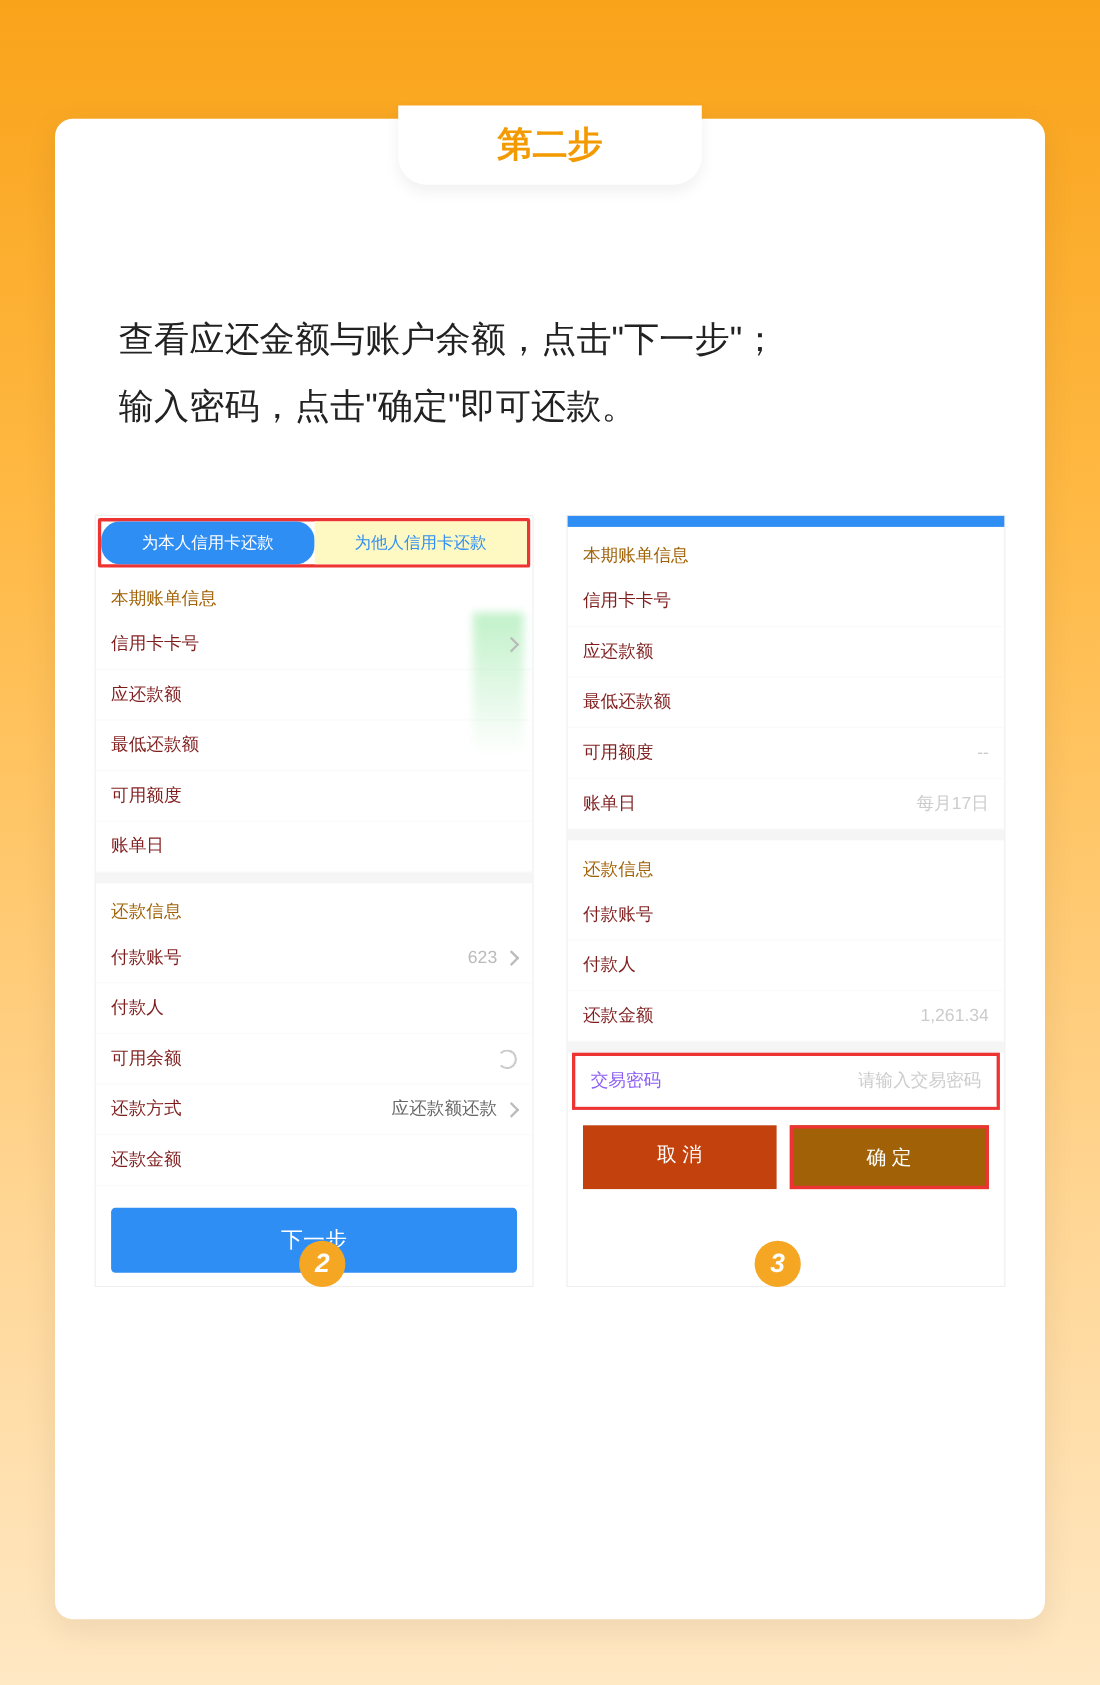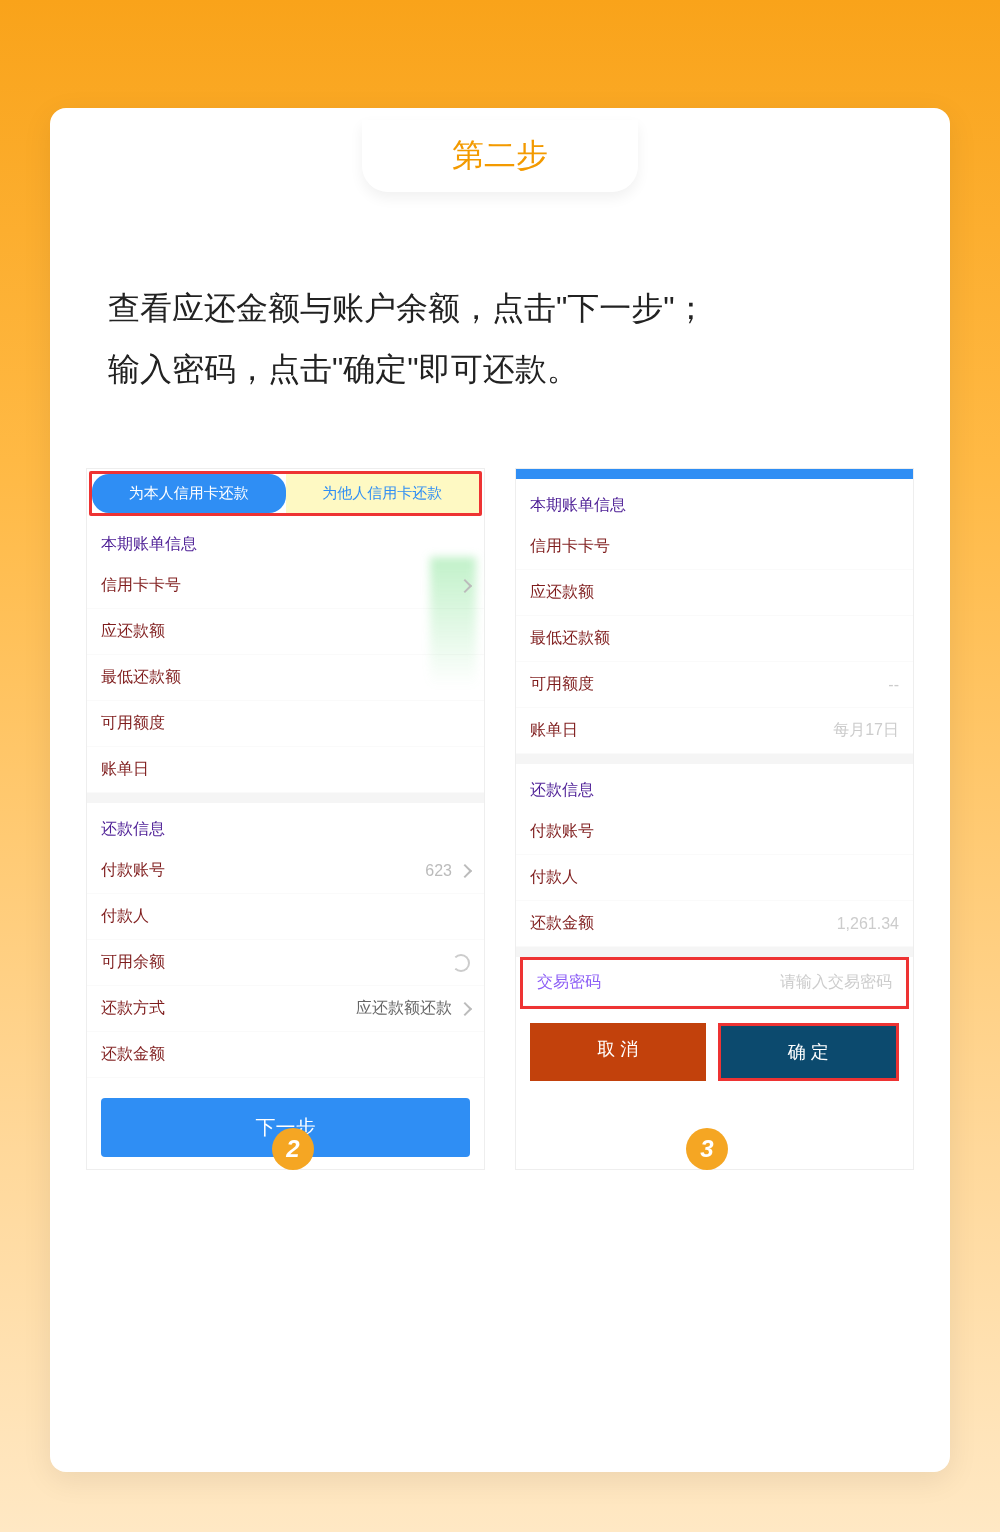--- a/index.html
+++ b/index.html
@@ -23,24 +23,23 @@
   .tab {
     position: absolute;
     top: 96px;
     left: 50%;
     transform: translateX(-50%);
     background: #fff;
     padding: 14px 90px;
     border-radius: 0 0 26px 26px;
     font-size: 32px;
     color: #f39a00;
-    font-weight: 400;
+    font-weight: 700;
     box-shadow: 0 6px 14px rgba(0,0,0,.06);
     z-index: 5;
-    margin-top: 24px;
   }
   .instructions {
     position: absolute;
     top: 170px; left: 58px; right: 58px;
     font-size: 32px;
     line-height: 1.9;
     color: #222;
   }
   .screens {
     position: absolute;
@@ -56,21 +55,21 @@
     color: #888;
     display: flex;
     flex-direction: column;
     min-height: 632px;
   }
   
   .toptabs { display: flex; border: 3px solid #e33; margin: 2px; border-radius: 2px; }
   .toptab { flex: 1; text-align: center; padding: 10px 4px; font-size: 15px; }
   .toptab.active { background: #2f8ef4; color: #fff; border-radius: 17px; }
   .toptab.inactive { background: #fef9c3; color: #2f8ef4; }
-  .sect { padding: 16px 14px 8px; color: #4c1d95; font-size: 16px; font-weight: 500; }
+  .sect { padding: 16px 14px 8px; color: #a16207; font-size: 16px; font-weight: 500; }
   .row { display: flex; align-items: center; padding: 12px 14px; font-size: 16px; color: #888; border-bottom: 1px solid #fafafa; }
   .row .lab { flex: 1; color: #7f1d1d; }
   .row .val { color: #bbb; filter: blur(0.6px); }
   .chev {
     width: 10px; height: 10px;
     border-right: 2px solid #bbb; border-top: 2px solid #bbb;
     transform: rotate(45deg); margin-left: 8px;
   }
   .refresh {
     width: 18px; height: 18px; border: 2px solid #ccc; border-radius: 50%;
@@ -82,21 +81,21 @@
     background: #2f8ef4; color: #fff;
     text-align: center; padding: 16px 0;
     border-radius: 4px; font-size: 20px;
   }
   
   .topbar3 { height: 10px; background: #2f8ef4; }
   .pwbox { border: 3px solid #e33; margin: 0 4px; }
   .btnrow { display: flex; gap: 0; padding: 14px 8px; }
   .btn3 { flex: 1; text-align: center; padding: 14px 0; margin: 0 6px; font-size: 18px; }
   .btn3.cancel { background: #c2410c; color: #fff; }
-  .btn3.ok { background: #0c4a6e; color: #fff; border: 3px solid #e33; }
+  .btn3.ok { background: #a16207; color: #fff; border: 3px solid #e33; }
   .greenblur {
     position: absolute; right: 8px; top: 88px; width: 46px; height: 130px;
     background: linear-gradient(180deg, rgba(100,220,120,.4), rgba(255,255,255,0));
     filter: blur(4px);
   }
   .badges { position: absolute; top: 1020px; left: 36px; right: 36px; display: flex; }
   .badge {
     flex: 1; display: flex; justify-content: center;
   }
   .badge span {

